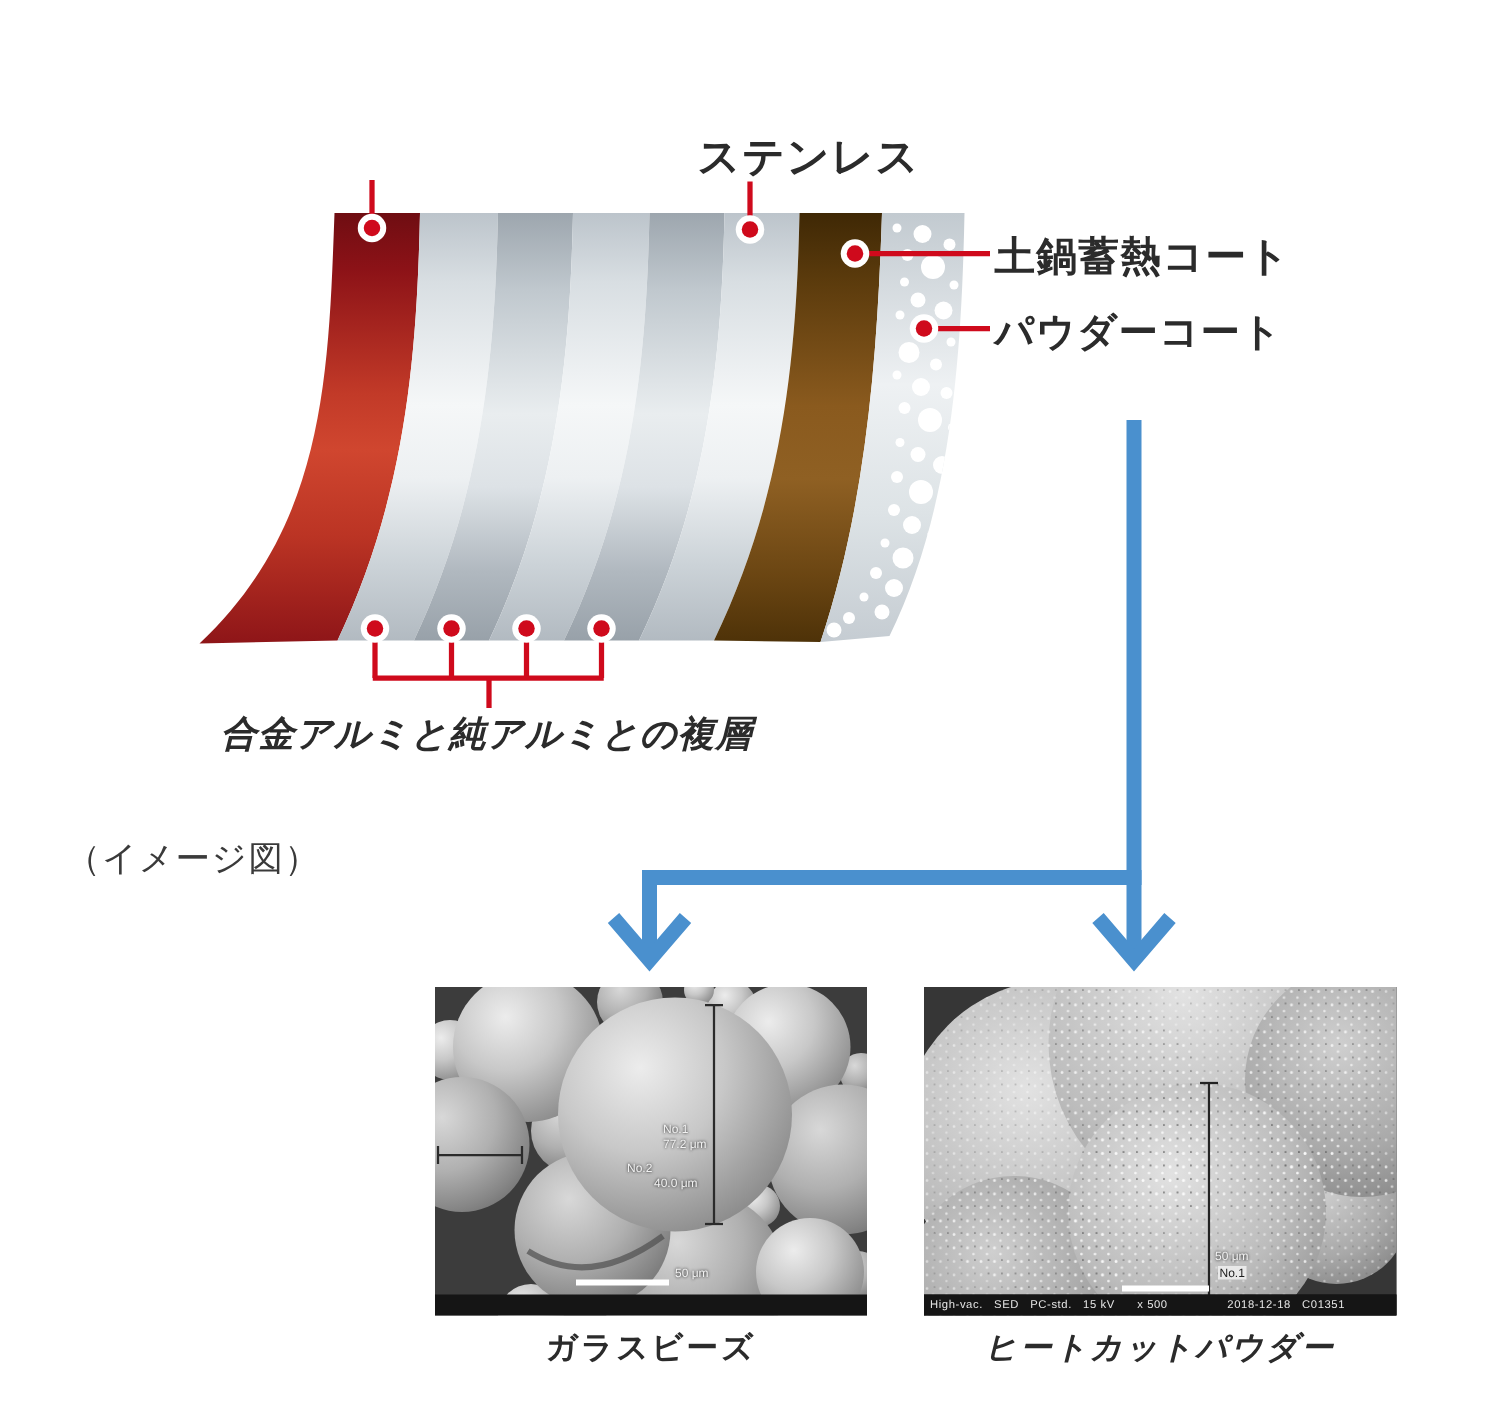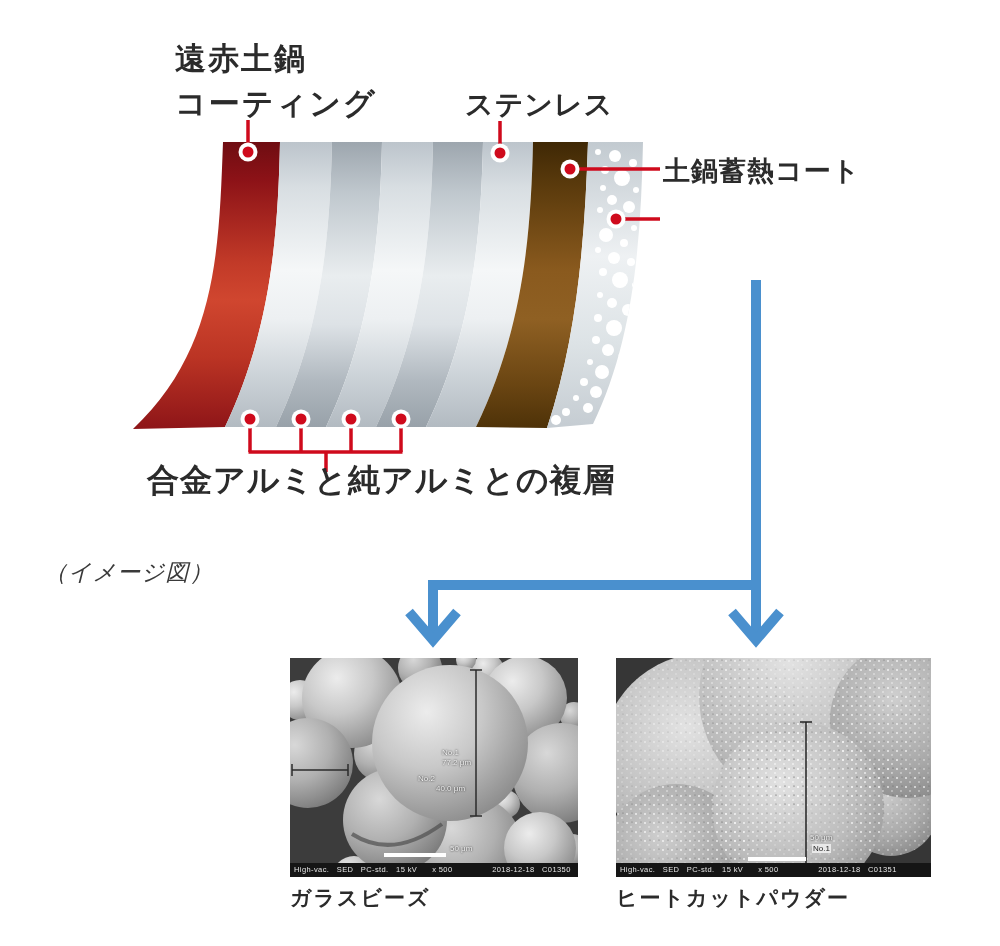--- a/index.html
+++ b/index.html
@@ -11,45 +11,45 @@
   .abs{position:absolute;}
   svg{display:block;}
   .diagram-label{
     font-weight:bold;color:var(--text-color,#2b2b2b);
     white-space:nowrap;letter-spacing:2px;
   }
   .lbl-coating{left:175px;top:36px;font-size:31px;line-height:45px;}
   .lbl-stainless{left:465px;top:86px;font-size:28px;letter-spacing:1px;}
   .lbl-heatstorage{left:663px;top:153px;font-size:27px;letter-spacing:1px;}
   .lbl-heatcut{left:663px;top:203px;font-size:26px;line-height:37px;letter-spacing:1px;}
-  .lbl-aluminum{left:147px;top:459px;font-size:32px;letter-spacing:1px;}
+  .lbl-aluminum{left:147px;top:473px;font-size:24px;letter-spacing:1px;font-style:italic;}
   .note-image{
     left:44px;top:557px;font-size:23px;letter-spacing:1px;
-    color:#3a3a3a;font-weight:normal;white-space:nowrap;font-style:italic;
+    color:#3a3a3a;font-weight:normal;white-space:nowrap;
   }
   .sem{position:absolute;top:658px;background:#3c3c3c;}
   .sem-left{left:290px;width:288px;height:219px;}
   .sem-right{left:616px;width:315px;height:219px;}
   .sem-status{
     position:absolute;left:0;bottom:0;width:100%;height:14px;
     background:#151515;color:#e6e6e6;font-size:7.5px;line-height:14px;
     letter-spacing:.4px;white-space:pre;overflow:hidden;padding-left:4px;
     box-sizing:border-box;
   }
   .sem-note{
     position:absolute;color:#f2f2f2;font-size:8px;line-height:9px;
     white-space:nowrap;text-shadow:0 0 2px #000;
   }
   .sem-note.dark{color:#1d1d1d;background:#e9e9e9;text-shadow:none;padding:0 1px;}
   .sem-caption{
-    position:absolute;top:884px;text-align:left;font-size:21px;
+    position:absolute;top:884px;text-align:center;font-size:21px;
     font-weight:bold;letter-spacing:2px;color:var(--text-color,#2b2b2b);
   }
   .cap-left{left:290px;width:288px;}
-  .cap-right{left:616px;width:315px;}
+  .cap-right{left:616px;width:315px;font-style:italic;}
   .callout-stroke{stroke:var(--callout-red,#cf0a1c);stroke-width:3.5;fill:none;}
   .marker-outer{fill:#ffffff;}
   .marker-inner{fill:var(--callout-red,#cf0a1c);}
   .arrow-stroke{stroke:var(--arrow-blue,#4a90ce);stroke-width:10;fill:none;stroke-linejoin:miter;}
 </style>
 </head>
 <body>
 
 <div class="canvas">
 
@@ -200,27 +200,24 @@
 
     <g>
       <path class="arrow-stroke" d="M756,280 L756,641"></path>
       <path class="arrow-stroke" d="M761,585 L428,585"></path>
       <path class="arrow-stroke" d="M433,580 L433,641"></path>
       <path class="arrow-stroke" d="M409,612 L433,640 L457,612"></path>
       <path class="arrow-stroke" d="M732,612 L756,640 L780,612"></path>
     </g>
   </svg>
 
-  <div class="abs diagram-label lbl-coating">
-    <div>遠赤土鍋</div>
-    <div>コーティング</div>
-  </div>
   <div class="abs diagram-label lbl-heatstorage">土鍋蓄熱コート</div>
   <div class="abs diagram-label lbl-stainless">ステンレス</div>
   <div class="abs diagram-label lbl-heatcut">
+    <div>パウダーコート</div>
   </div>
   <div class="abs diagram-label lbl-aluminum">合金アルミと純アルミとの複層</div>
   <div class="abs note-image">（イメージ図）</div>
 
   <div class="sem sem-left">
     <svg width="288" height="219" viewBox="0 0 288 219">
       <defs>
         <radialGradient id="bead1" cx="0.35" cy="0.3" r="0.8">
           <stop offset="0" stop-color="#ececec"></stop>
             <stop offset="0.45" stop-color="#c8c8c8"></stop>
@@ -267,21 +264,20 @@
           <line x1="58" y1="106" x2="58" y2="118"></line>
       </g>
       <rect x="94" y="195" width="62" height="4" fill="#ffffff"></rect>
       <rect x="0" y="205" width="288" height="14" fill="#151515"></rect>
     </svg>
     <span class="sem-note" style="left:152px;top:90px">No.1</span>
     <span class="sem-note" style="left:152px;top:100px">77.2 μm</span>
     <span class="sem-note" style="left:128px;top:116px">No.2</span>
     <span class="sem-note" style="left:146px;top:126px">40.0 μm</span>
     <span class="sem-note" style="left:160px;top:186px">50 μm</span>
-    <div class="sem-status">High-vac.   SED   PC-std.   15 kV      x 500                2018-12-18   C01350</div>
   </div>
 
   <div class="sem sem-right">
     <svg width="315" height="219" viewBox="0 0 315 219">
       <defs>
         <radialGradient id="pow1" cx="0.4" cy="0.35" r="0.85">
           <stop offset="0" stop-color="#e2e2e2"></stop>
             <stop offset="0.55" stop-color="#bcbcbc"></stop>
           <stop offset="0.9" stop-color="#939393"></stop>
             <stop offset="1" stop-color="#848484"></stop>

